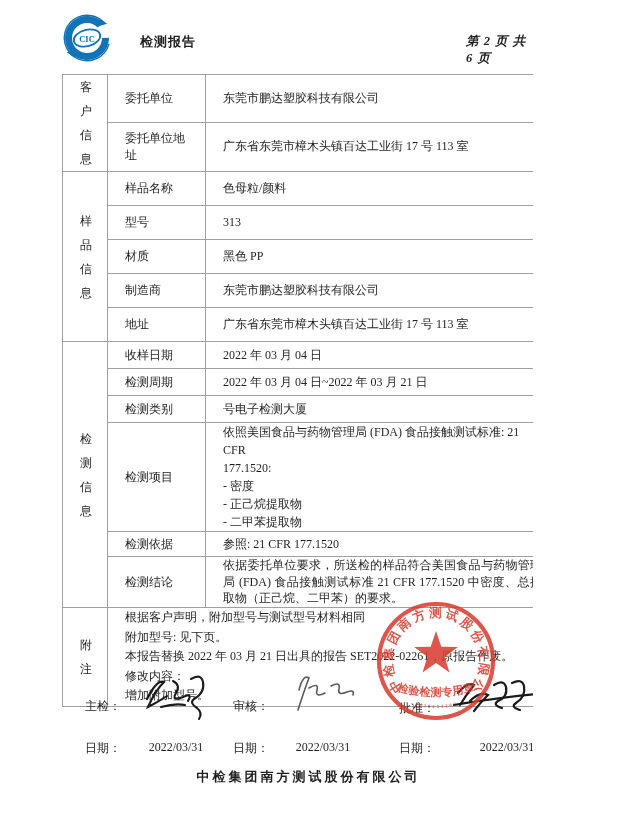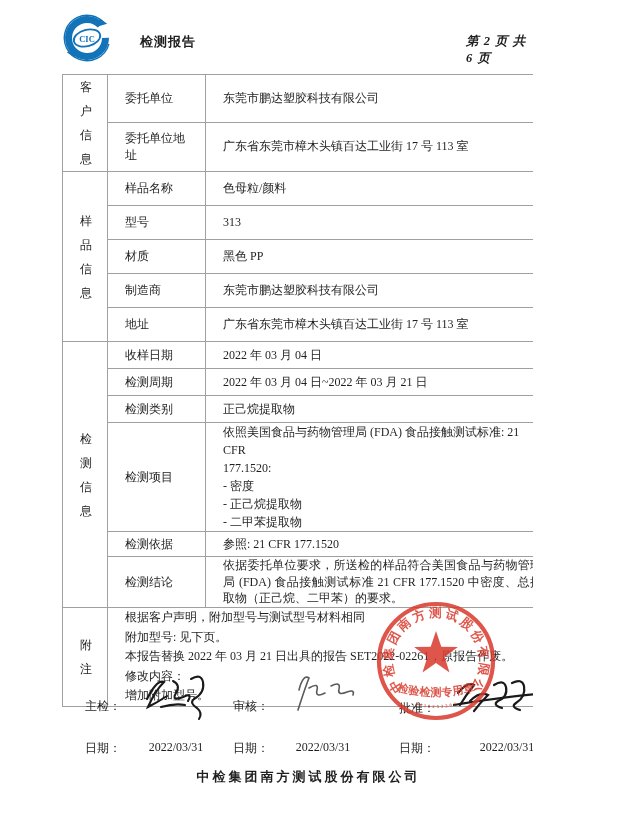--- a/index.html
+++ b/index.html
@@ -104,21 +104,21 @@
 信息</td>
         <td class="h26">收样日期</td>
         <td class="h26 val">2022 年 03 月 04 日</td>
       </tr>
       <tr>
         <td class="h26">检测周期</td>
         <td class="h26 val">2022 年 03 月 04 日~2022 年 03 月 21 日</td>
       </tr>
       <tr>
         <td class="h26">检测类别</td>
-        <td class="h26 val">正己烷提取物</td>
+        <td class="h26 val">号电子检测大厦</td>
       </tr>
       <tr>
         <td class="h89">检测项目</td>
         <td class="h89 ml">依照美国食品与药物管理局 (FDA) 食品接触测试标准: 21 CFR
 177.1520:
 - 密度
 - 正己烷提取物
 - 二甲苯提取物</td>
       </tr>
       <tr>

